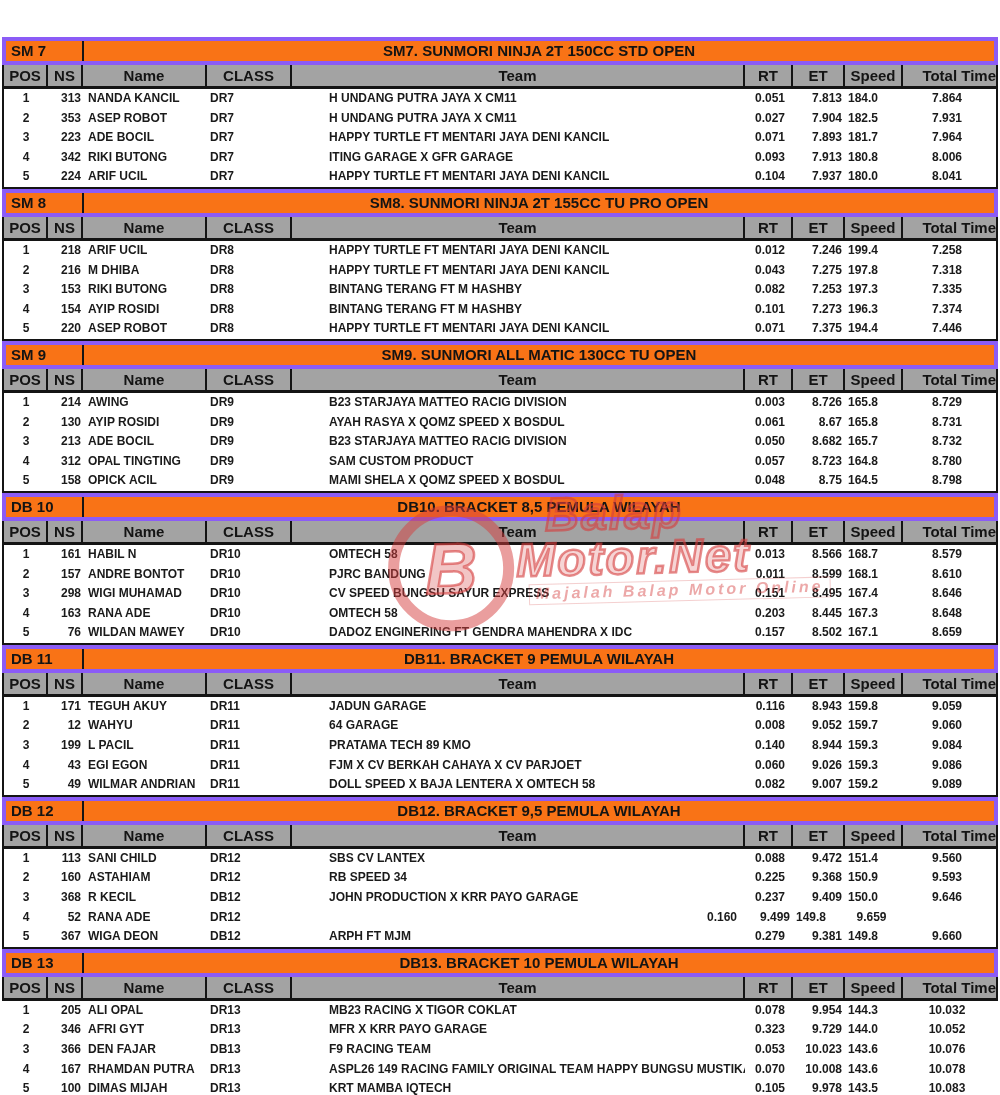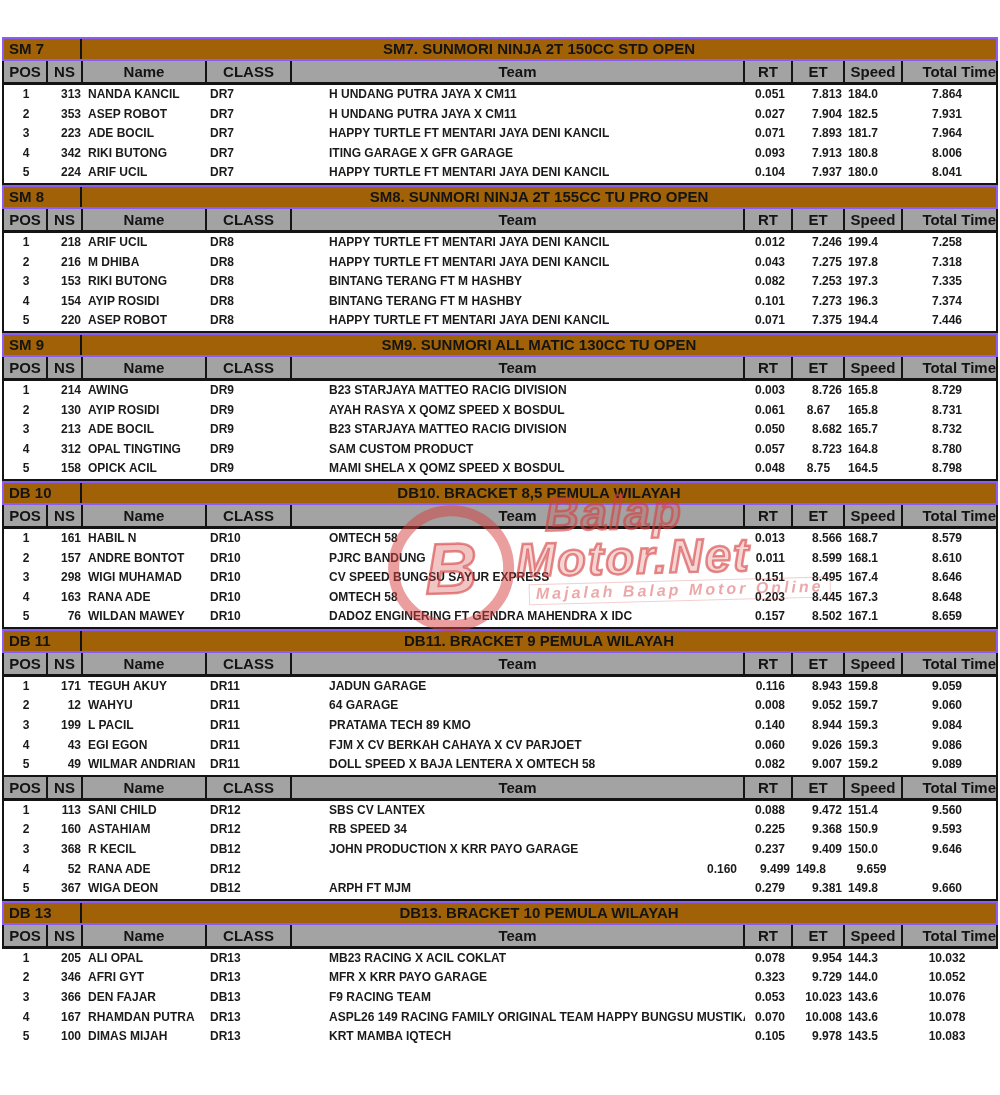--- a/index.html
+++ b/index.html
@@ -11,22 +11,22 @@
     overflow:hidden;
     -webkit-font-smoothing:antialiased;
   }
   .sheet { position:absolute; left:2px; top:37px; width:996px; }
 
   .race-table { width:996px; }
 
   
   .title-row {
     display:grid; grid-template-columns:78px 1fr;
-    border:2px solid #8b5cf6;
-    background:#a16207;
+    border:4px solid #8b5cf6;
+    background:#f97316;
     height:20px;
   }
   .code-cell {
     border-right:2px solid #141414;
     font-weight:bold; font-size:15px; color:#141414;
     padding-left:5px; line-height:20px; white-space:nowrap;
   }
   .title-cell {
     text-align:center; font-weight:bold; font-size:15px; color:#141414;
     line-height:20px; white-space:nowrap; overflow:hidden;
@@ -67,21 +67,21 @@
     font-weight:bold; font-size:12px; color:#1a1a1a;
     line-height:19.6px; white-space:nowrap; overflow:hidden;
   }
   .c0 { text-align:center; }
   .c1 { text-align:right; padding-right:2px; }
   .c2 { padding-left:5px; }
   .c3 { padding-left:3px; }
   .c4 { padding-left:3px;margin-left:34px; }
   .c5 { text-align:right; padding-right:8px; }
   .c6 { text-align:right; padding-right:3px; }
-  .c6.et-left { text-align:center; padding-left:2px; }
+  .c6.et-left { text-align:right; padding-left:2px; }
   .c7 { padding-left:3px; }
   .c8 { text-align:center; padding-right:5px; }
 
   
   .watermark {
     position:absolute; left:388px; top:490px; width:530px; height:140px;
     z-index:5; pointer-events:none;
     transform:rotate(-1.5deg);
   }
   .wm-circle {
@@ -482,20 +482,24 @@
           <div class="dcell c3">DR11</div>
           <div class="dcell c4">DOLL SPEED X BAJA LENTERA X OMTECH 58</div>
           <div class="dcell c5">0.082</div>
           <div class="dcell c6">9.007</div>
           <div class="dcell c7">159.2</div>
           <div class="dcell c8">9.089</div>
         </div>
       </div>
     </section>
     <section class="race-table">
+      <div class="title-row">
+        <div class="code-cell">DB 12</div>
+        <div class="title-cell">DB12. BRACKET 9,5 PEMULA WILAYAH</div>
+      </div>
       <div class="header-row">
         <div class="hcell">POS</div>
         <div class="hcell">NS</div>
         <div class="hcell">Name</div>
         <div class="hcell">CLASS</div>
         <div class="hcell">Team</div>
         <div class="hcell">RT</div>
         <div class="hcell">ET</div>
         <div class="hcell">Speed</div>
         <div class="hcell">Total Time</div>
@@ -572,21 +576,21 @@
         <div class="hcell">ET</div>
         <div class="hcell">Speed</div>
         <div class="hcell">Total Time</div>
       </div>
       <div class="tbody">
         <div class="drow">
           <div class="dcell c0">1</div>
           <div class="dcell c1">205</div>
           <div class="dcell c2">ALI OPAL</div>
           <div class="dcell c3">DR13</div>
-          <div class="dcell c4">MB23 RACING X ACIL COKLAT</div>
+          <div class="dcell c4">MB23 RACING X TIGOR COKLAT</div>
           <div class="dcell c5">0.078</div>
           <div class="dcell c6">9.954</div>
           <div class="dcell c7">144.3</div>
           <div class="dcell c8">10.032</div>
         </div>
         <div class="drow">
           <div class="dcell c0">2</div>
           <div class="dcell c1">346</div>
           <div class="dcell c2">AFRI GYT</div>
           <div class="dcell c3">DR13</div>

